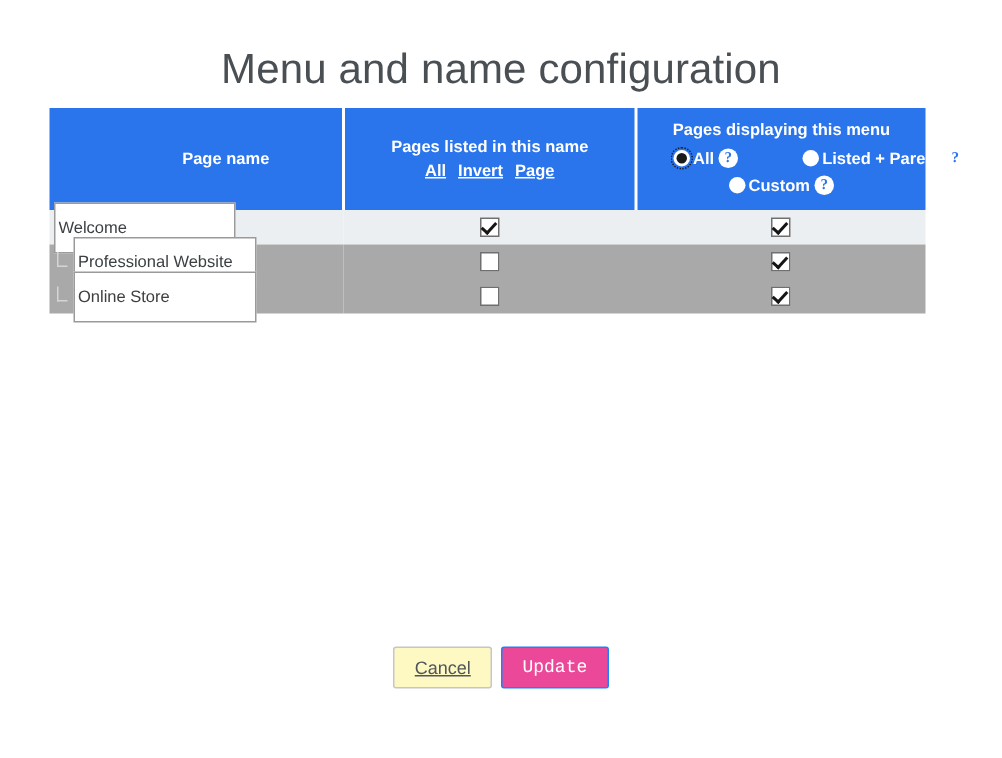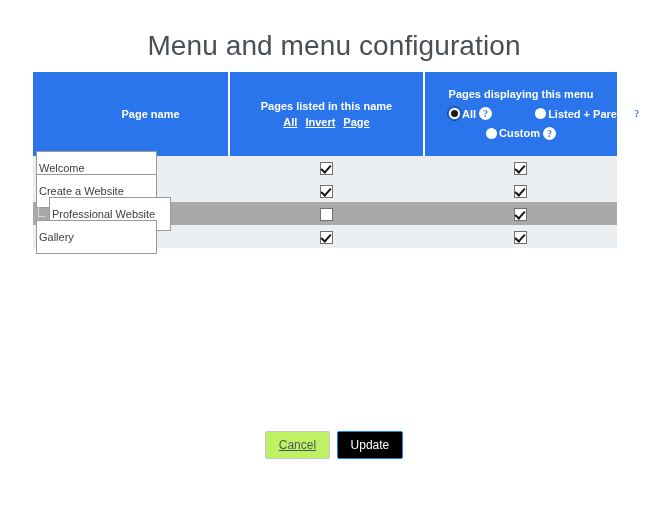--- a/index.html
+++ b/index.html
@@ -45,21 +45,21 @@
 
   .cfg-table col.c1 { width: 196px; }
   .cfg-table col.c2 { width: 195px; }
   .cfg-table col.c3 { width: 193px; }
 
   thead th {
     background: #2a74ec;
     color: #ffffff;
     font-size: 11px;
     font-weight: bold;
-    height: 84px;
+    height: 68px;
     vertical-align: middle;
     padding: 0 4px;
     border-left: 2px solid #ffffff;
     border-right: 2px solid #ffffff;
     box-sizing: border-box;
   }
   thead th.first { border-left: none; padding-left: 44px; }
   thead th.last  { border-right: none; }
 
   .head-title { display: block; line-height: 15px; }
@@ -243,37 +243,38 @@
     font-size: 12px;
     line-height: 14px;
     padding: 6px 13px;
     margin: 0 1px;
     border-radius: 2px;
     cursor: pointer;
     box-sizing: border-box;
     vertical-align: middle;
   }
   .btn-cancel {
-    background: #bef264;
+    background: #fef9c3;
     color: #50555a;
     border: 1px solid #c6c6c6;
     text-decoration: underline;
   }
   .btn-update {
-    background: #000000;
+    background: #ec4899;
     color: #ffffff;
     border: 1px solid #1a82fb;
+    font-family: Liberation Mono, monospace;
   }
 </style>
 </head>
 <body>
 
 <div id="page">
 
-  <div class="page-title">Menu and menu configuration</div>
+  <div class="page-title">Menu and name configuration</div>
 
   <table class="cfg-table">
     <colgroup>
       <col class="c1">
         <col class="c2">
         <col class="c3">
     </colgroup>
     <thead>
       <tr>
         <th class="first">
@@ -317,64 +318,52 @@
           </div>
         </td>
         <td class="check-cell">
           <span class="checkbox checked"></span>
         </td>
         <td class="check-cell">
           <span class="checkbox checked"></span>
         </td>
       </tr>
 
-      <tr class="light">
-        <td class="name-cell">
-          <div class="name-wrap">
-            <input class="name-input" type="text" value="Create a Website" style="">
-          </div>
-        </td>
-        <td class="check-cell">
-          <span class="checkbox checked"></span>
-        </td>
-        <td class="check-cell">
-          <span class="checkbox checked"></span>
-        </td>
-      </tr>
 
 
       <tr class="shaded">
         <td class="name-cell">
           <div class="name-wrap">
             <span class="tree-glyph"></span>
             <input class="name-input indented" type="text" value="Professional Website" style="">
           </div>
         </td>
         <td class="check-cell">
           <span class="checkbox"></span>
         </td>
         <td class="check-cell">
           <span class="checkbox checked"></span>
         </td>
       </tr>
 
-
-      <tr class="light">
+      <tr class="shaded">
         <td class="name-cell">
           <div class="name-wrap">
-            <input class="name-input" type="text" value="Gallery" style="">
+            <span class="tree-glyph"></span>
+            <input class="name-input indented" type="text" value="Online Store" style="">
           </div>
         </td>
         <td class="check-cell">
+          <span class="checkbox"></span>
+        </td>
+        <td class="check-cell">
           <span class="checkbox checked"></span>
         </td>
-        <td class="check-cell">
-          <span class="checkbox checked"></span>
-        </td>
       </tr>
+
 
 
     </tbody>
   </table>
 
   <div class="footer">
     <span class="btn btn-cancel">Cancel</span>
     <span class="btn btn-update">Update</span>
   </div>
 

